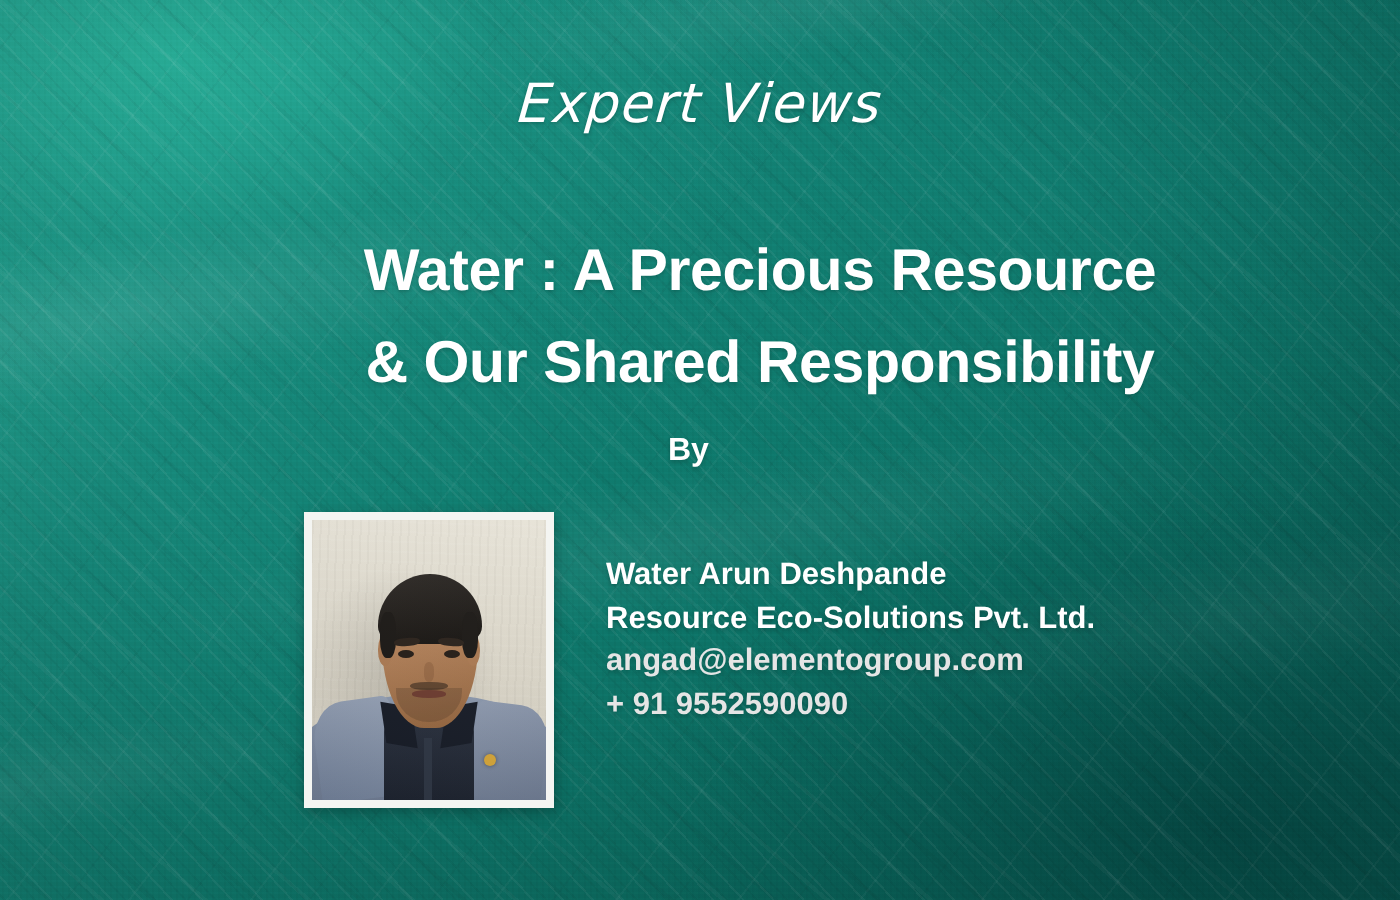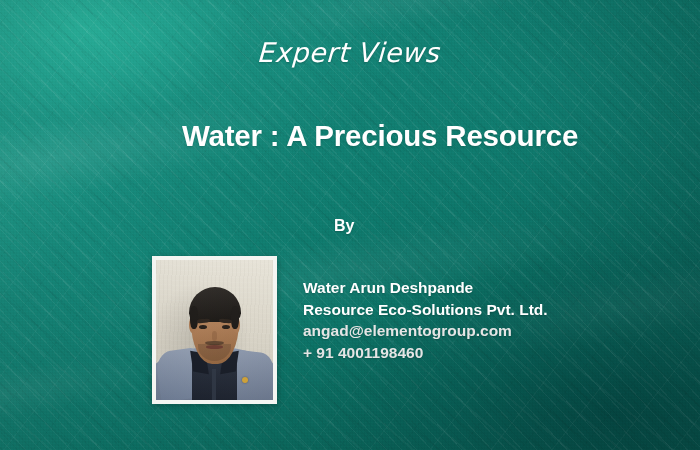--- a/index.html
+++ b/index.html
@@ -401,20 +401,21 @@
   <div class="bg-swoop"></div>
   <div class="bg-grain"></div>
   <div class="bg-vignette"></div>
 
   <div class="content">
 
     <div class="eyebrow">Expert Views</div>
 
     <div class="title">
       <span class="title-line">Water : A Precious Resource</span>
+      <span class="title-line">&amp; Our Shared Responsibility</span>
     </div>
 
     <div class="by-label">By</div>
 
     <div class="photo-frame">
       <div class="photo">
         <div class="ph-wall"></div>
         <div class="ph-wall-tex"></div>
         <div class="ph-wall-shadow"></div>
 
@@ -443,17 +444,17 @@
         <div class="ph-mustache"></div>
         <div class="ph-mouth"></div>
         <div class="ph-tone"></div>
       </div>
     </div>
 
     <div class="speaker">
       <span class="sp-line bold">Water Arun Deshpande</span>
       <span class="sp-line bold">Resource Eco-Solutions Pvt. Ltd.</span>
       <span class="sp-line light">angad@elementogroup.com</span>
-      <span class="sp-line light">+ 91 4001198460</span>
+      <span class="sp-line light">+ 91 9552590090</span>
     </div>
 
   </div>
 </div>
 
 </body></html>

